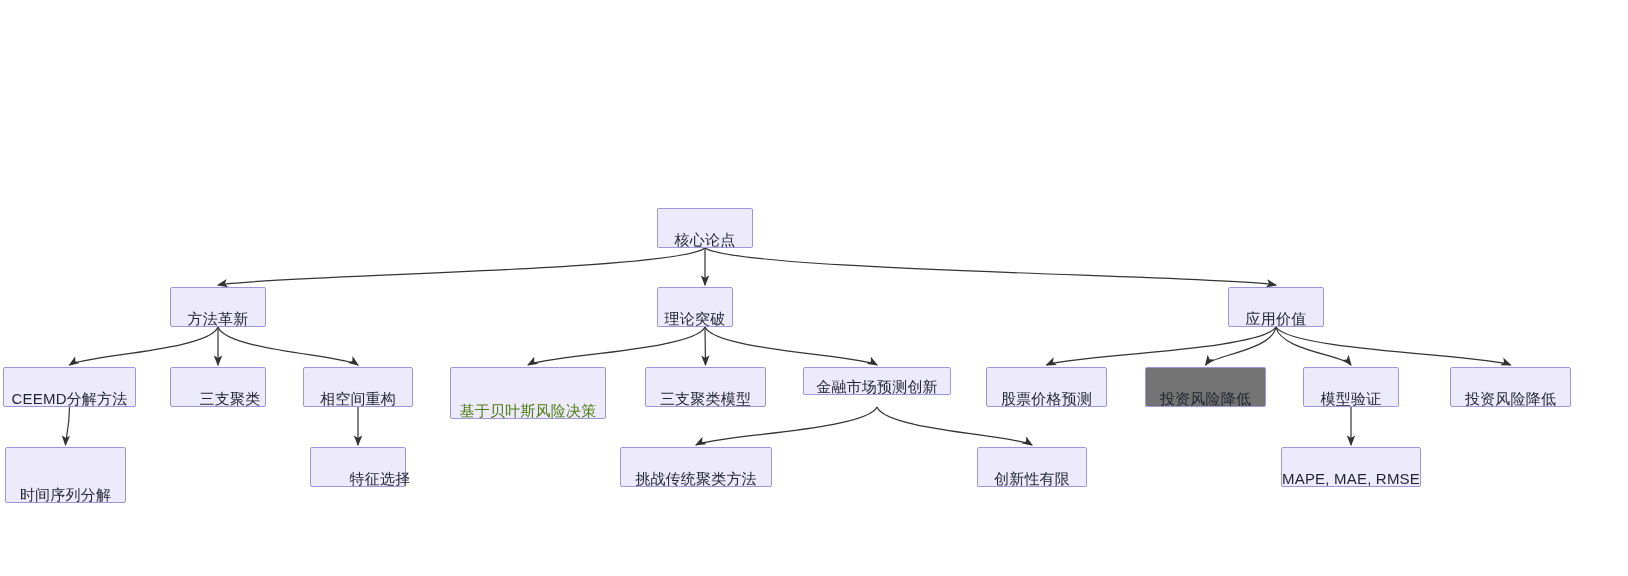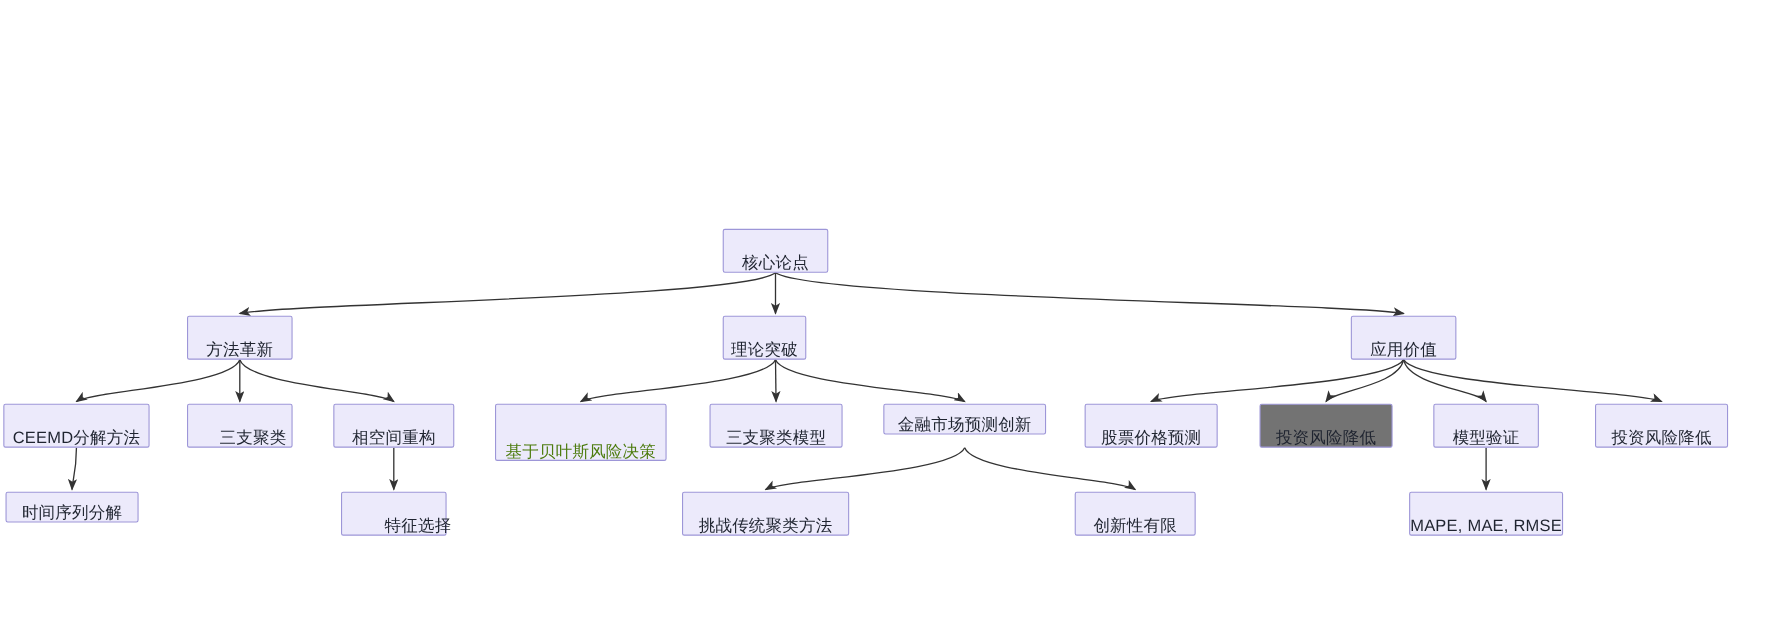--- a/index.html
+++ b/index.html
@@ -113,21 +113,21 @@
       </div>
       <div class="node" style="left: 1145px; top: 367px; width: 121px; height: 40px; background: #737373; border-color: rgb(157, 150, 216); color: rgb(31, 36, 48);">
         <span class="node-label">投资风险降低</span>
       </div>
       <div class="node" style="left: 1303px; top: 367px; width: 96px; height: 40px; background: rgb(236, 234, 251); border-color: rgb(157, 150, 216); color: rgb(31, 36, 48);">
         <span class="node-label">模型验证</span>
       </div>
       <div class="node" style="left: 1450px; top: 367px; width: 121px; height: 40px; background: rgb(236, 234, 251); border-color: rgb(157, 150, 216); color: rgb(31, 36, 48);">
         <span class="node-label">投资风险降低</span>
       </div>
-      <div class="node" style="left: 5px; top: 447px; width: 121px; height: 28px; background: rgb(236, 234, 251); border-color: rgb(157, 150, 216); color: rgb(31, 36, 48);">
+      <div class="node" style="left: 5px; top: 447px; width: 121px; height: 56px; background: rgb(236, 234, 251); border-color: rgb(157, 150, 216); color: rgb(31, 36, 48);">
         <span class="node-label">时间序列分解</span>
       </div>
       <div class="node" style="left: 310px; top: 447px; width: 96px; height: 40px; background: rgb(236, 234, 251); border-color: rgb(157, 150, 216); color: rgb(31, 36, 48); padding-left: 44px;">
         <span class="node-label">特征选择</span>
       </div>
       <div class="node" style="left: 620px; top: 447px; width: 152px; height: 40px; background: rgb(236, 234, 251); border-color: rgb(157, 150, 216); color: rgb(31, 36, 48);">
         <span class="node-label">挑战传统聚类方法</span>
       </div>
       <div class="node" style="left: 977px; top: 447px; width: 110px; height: 40px; background: rgb(236, 234, 251); border-color: rgb(157, 150, 216); color: rgb(31, 36, 48);">
         <span class="node-label">创新性有限</span>

